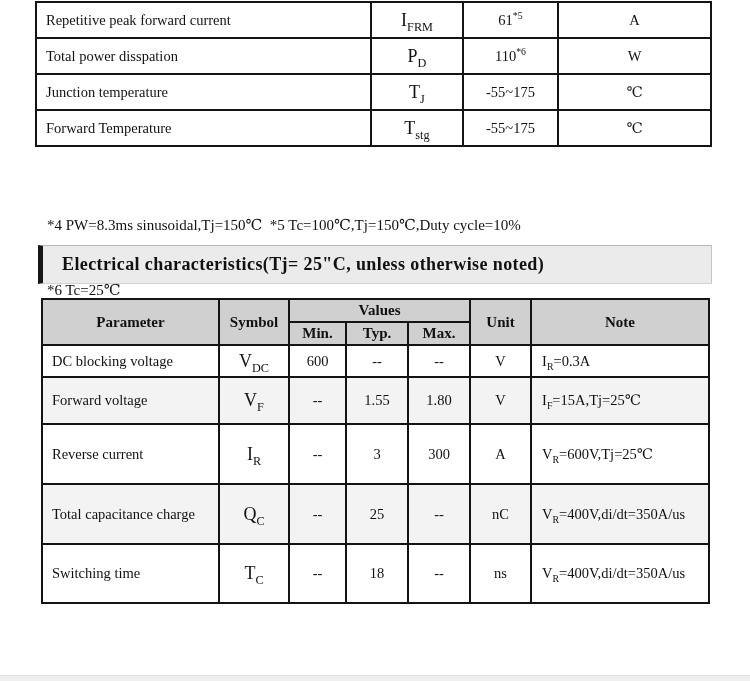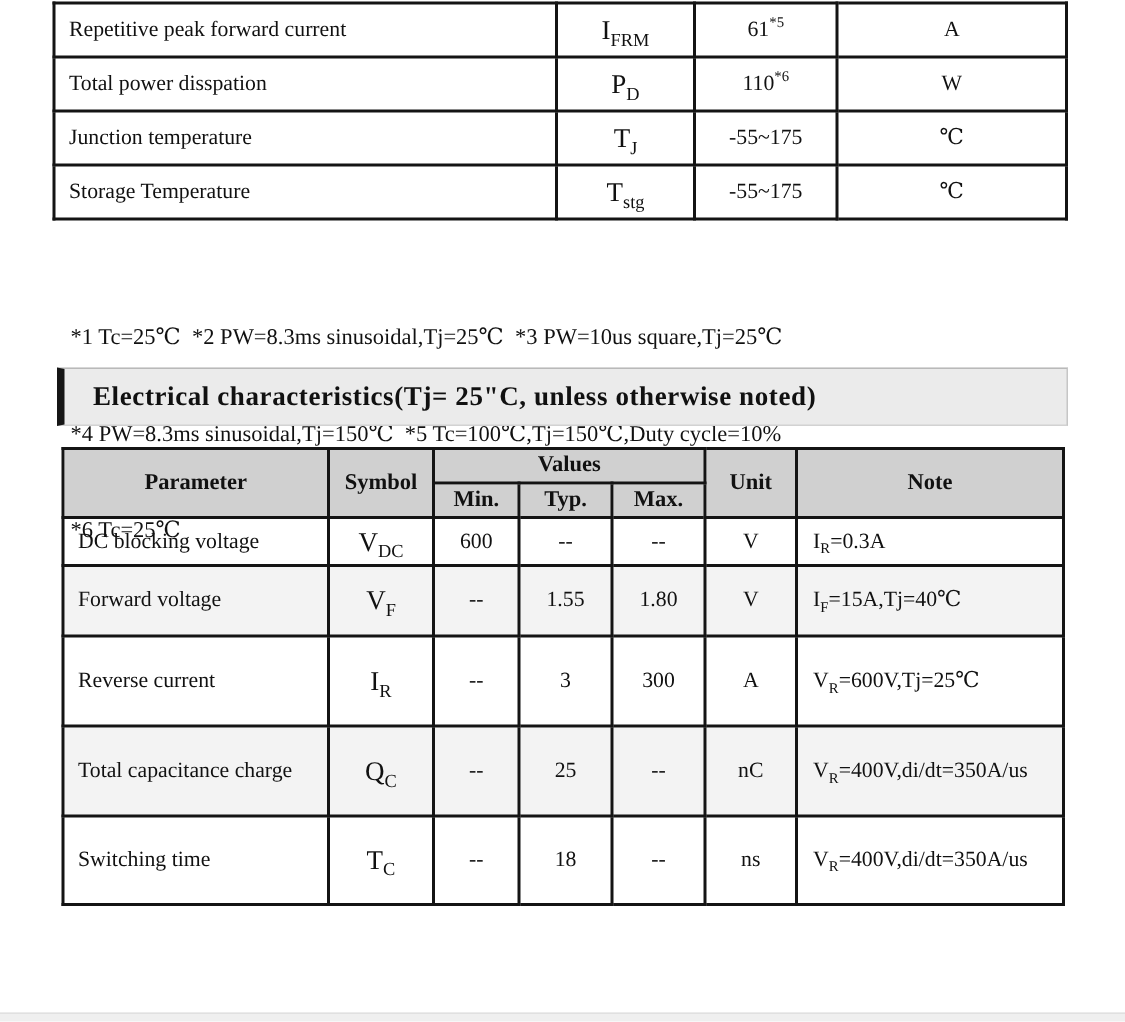--- a/index.html
+++ b/index.html
@@ -97,30 +97,29 @@
       <td class="cell-center"><span>110</span><sup>*6</sup></td>
       <td class="cell-center">W</td>
     </tr>
     <tr>
       <td class="cell-left">Junction temperature</td>
       <td class="cell-center sym"><span>T</span><sub>J</sub></td>
       <td class="cell-center"><span>-55~175</span><sup></sup></td>
       <td class="cell-center">℃</td>
     </tr>
     <tr>
-      <td class="cell-left">Storage Temperature</td>
+      <td class="cell-left">Forward Temperature</td>
       <td class="cell-center sym"><span>T</span><sub>stg</sub></td>
       <td class="cell-center"><span>-55~175</span><sup></sup></td>
       <td class="cell-center">℃</td>
     </tr>
   </tbody>
 </table>
 
 <div id="footnotes">
-  <div>*1 Tc=25℃  *2 PW=8.3ms sinusoidal,Tj=25℃  *3 PW=10us square,Tj=25℃</div>
   <div>*4 PW=8.3ms sinusoidal,Tj=150℃  *5 Tc=100℃,Tj=150℃,Duty cycle=10%</div>
   <div>*6 Tc=25℃</div>
 </div>
 
 <div id="section-bar">
   <span class="title-text">Electrical characteristics(Tj= 25"C, unless otherwise noted)</span>
 </div>
 
 <table id="electrical-table">
   <colgroup>
@@ -156,21 +155,21 @@
       <td class="note-cell"><span>I</span><sub>R</sub><span>=0.3A</span></td>
     </tr>
 
     <tr class="r2 alt">
       <td class="cell-left">Forward voltage</td>
       <td class="cell-center sym"><span>V</span><sub>F</sub></td>
       <td class="cell-center">--</td>
       <td class="cell-center">1.55</td>
       <td class="cell-center">1.80</td>
       <td class="cell-center">V</td>
-      <td class="note-cell"><span>I</span><sub>F</sub><span>=15A,Tj=40℃</span></td>
+      <td class="note-cell"><span>I</span><sub>F</sub><span>=15A,Tj=25℃</span></td>
     </tr>
 
     <tr class="r3">
       <td class="cell-left">Reverse current</td>
       <td class="cell-center sym"><span>I</span><sub>R</sub></td>
       <td class="cell-center">--</td>
       <td class="cell-center">3</td>
       <td class="cell-center">300</td>
       <td class="cell-center">A</td>
       <td class="note-cell"><span>V</span><sub>R</sub><span>=600V,Tj=25℃</span></td>

